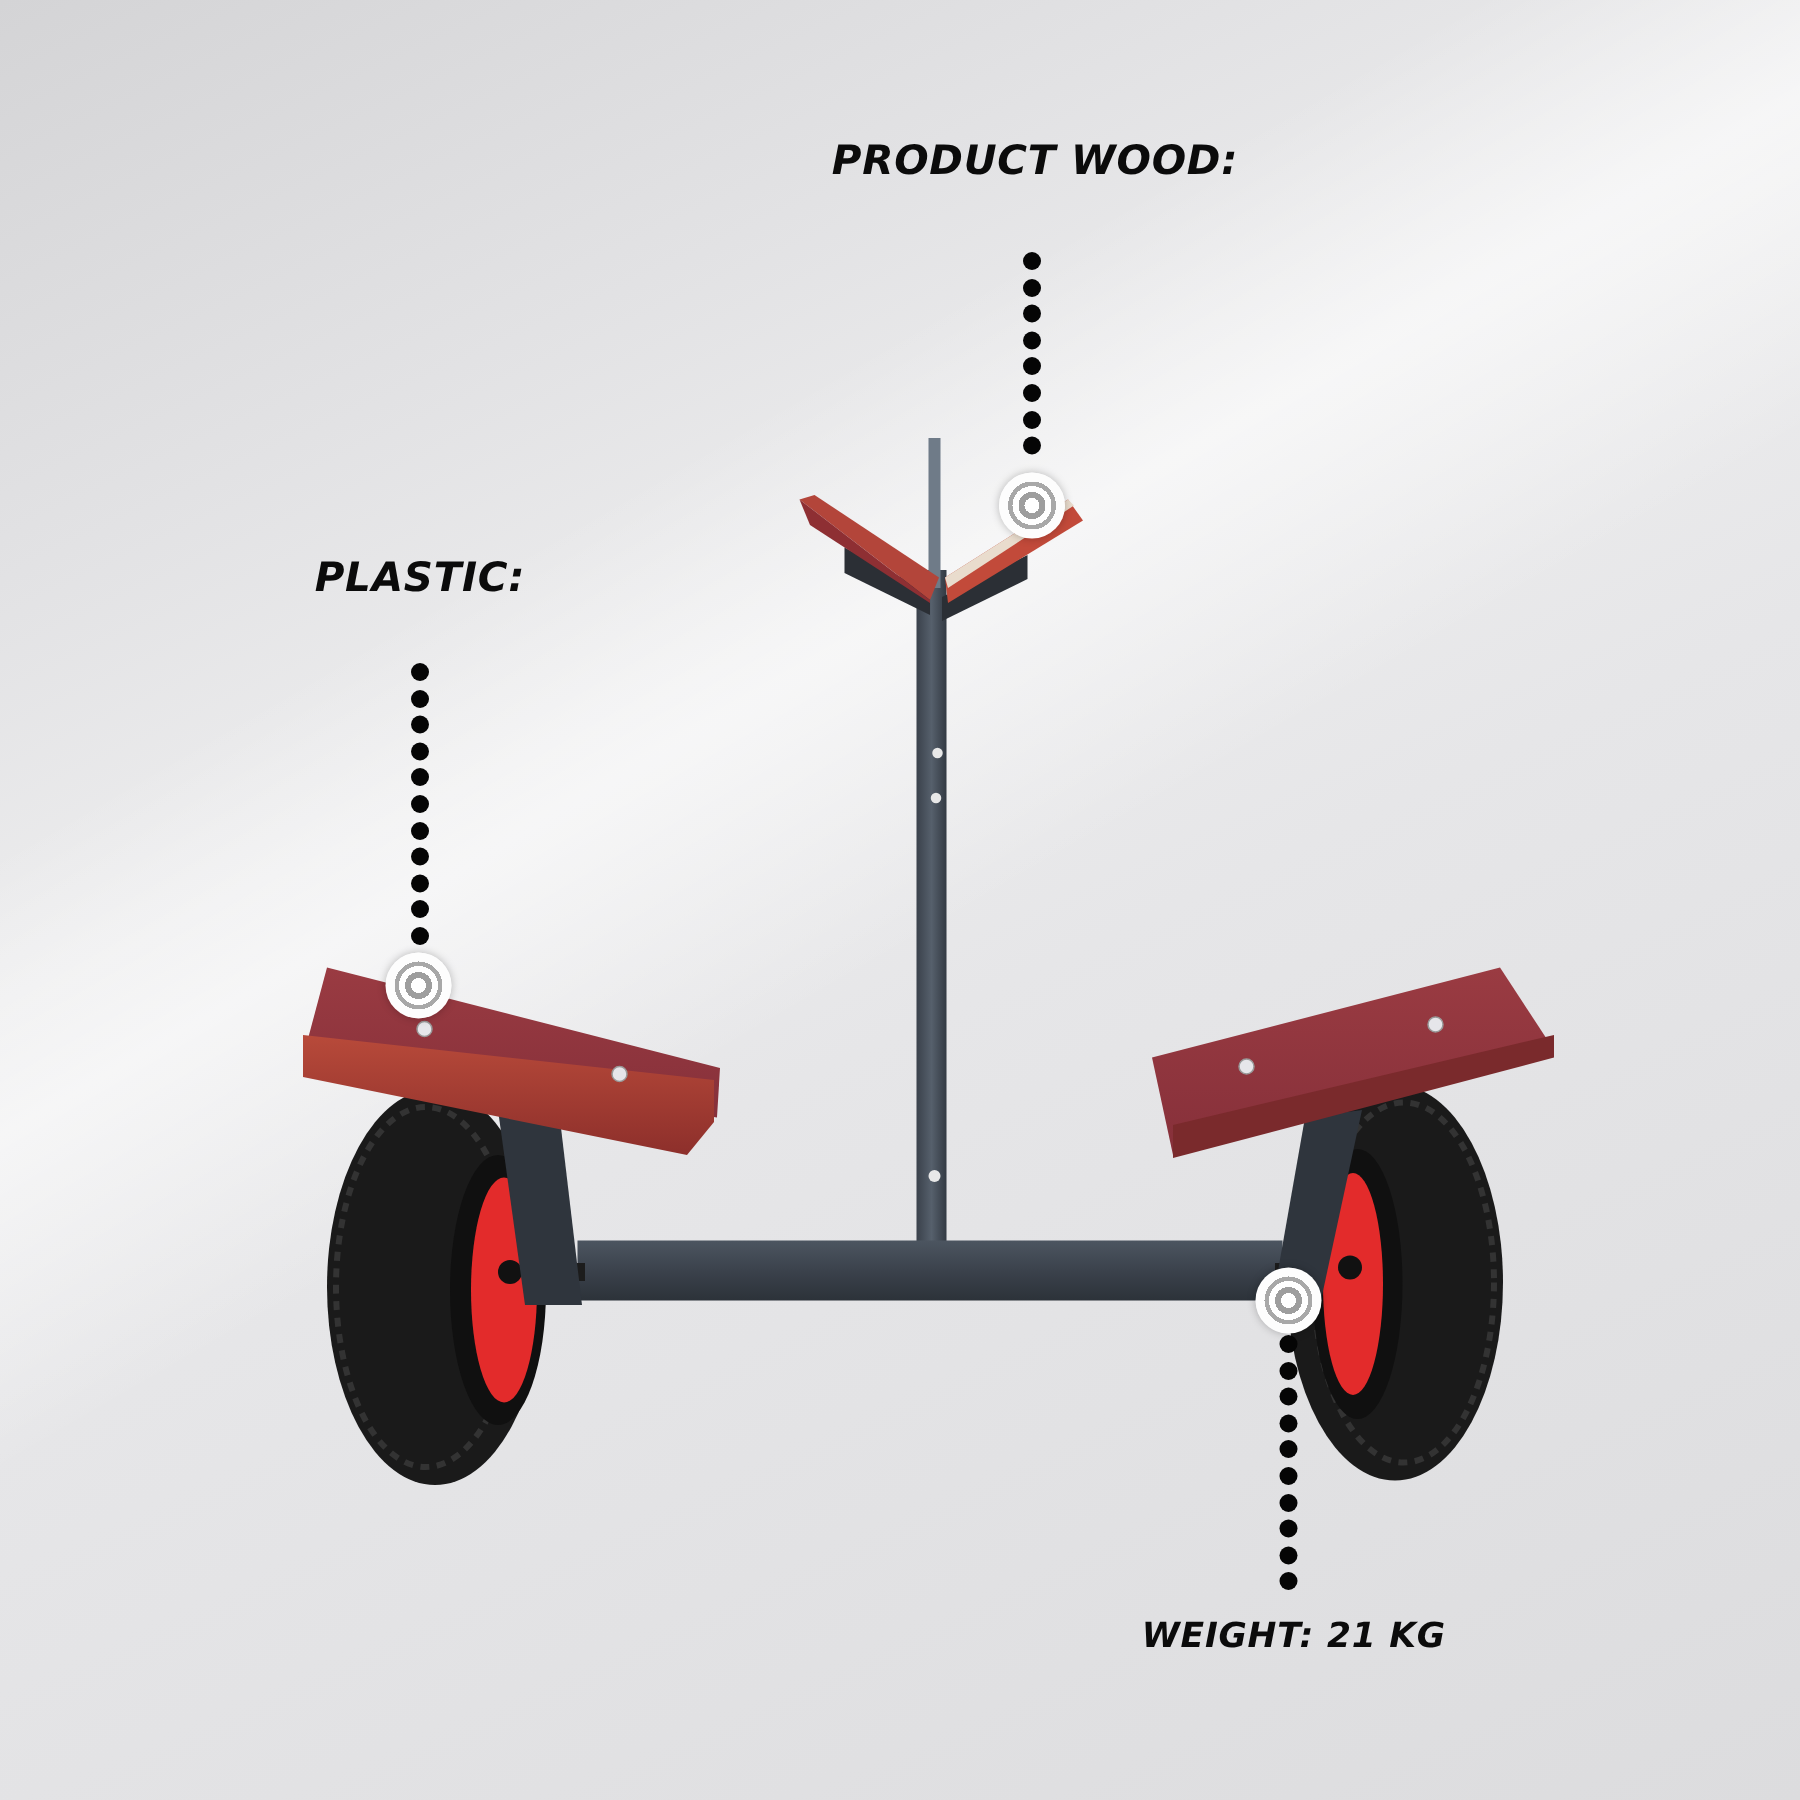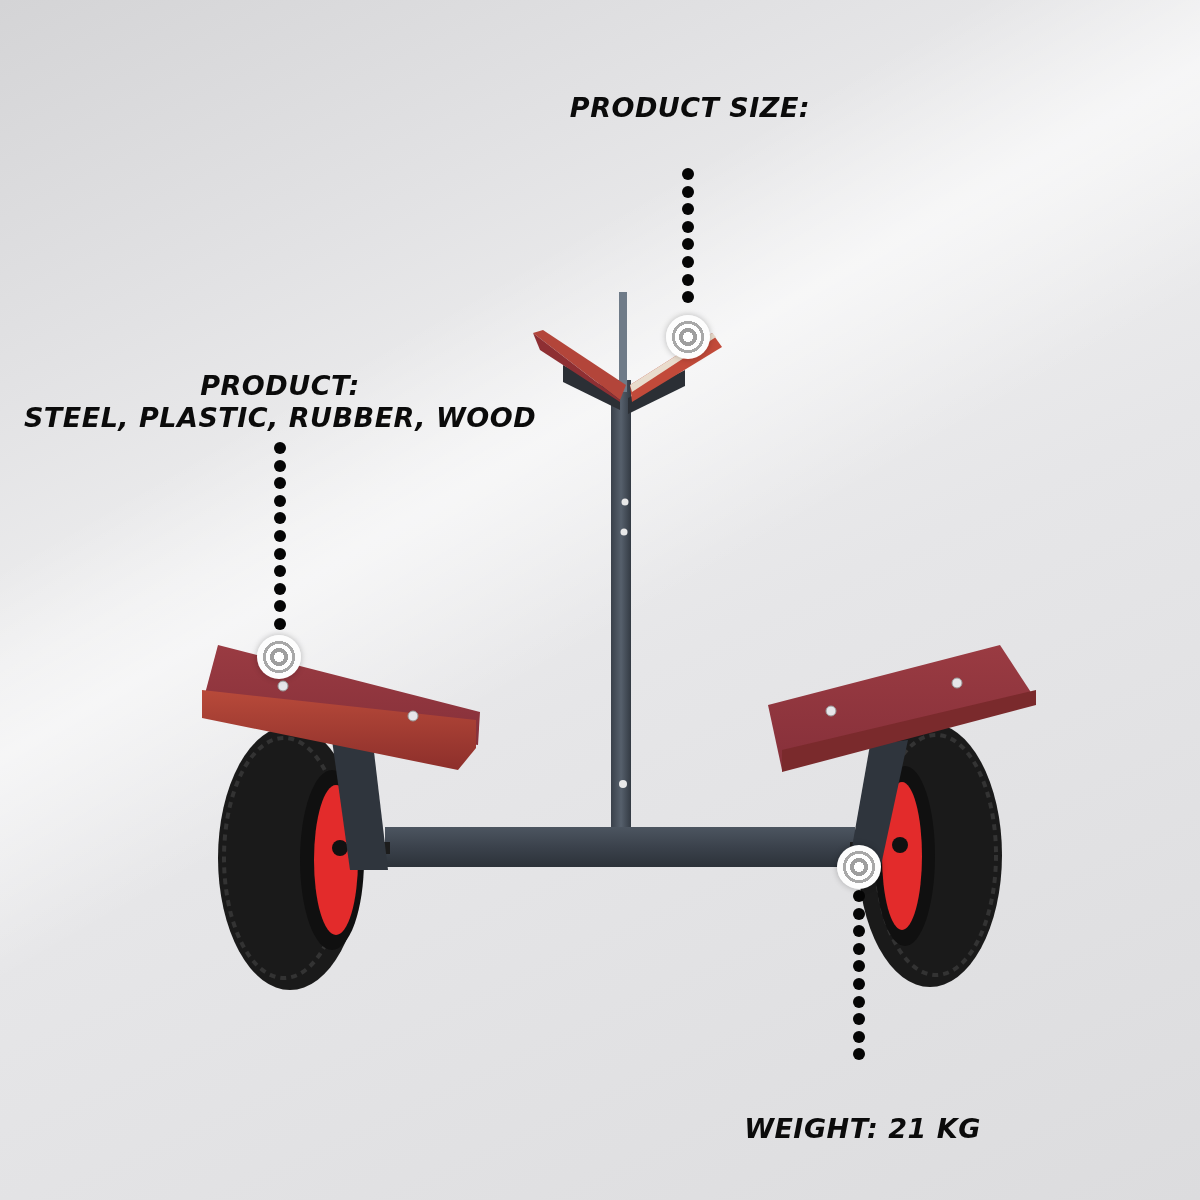--- a/index.html
+++ b/index.html
@@ -95,37 +95,36 @@
   <g>
     <polygon points="870,745 908,740 880,870 848,870" fill="#2f353d"></polygon>
     <polygon points="768,705 1000,645 1036,700 782,770" fill="url(#woodTop)"></polygon>
     <polygon points="782,750 1036,690 1036,705 782,772" fill="#7a2a2c"></polygon>
     <circle cx="831" cy="711" r="5" fill="#e6e6ea" stroke="#999" stroke-width="1"></circle>
     <circle cx="957" cy="683" r="5" fill="#e6e6ea" stroke="#999" stroke-width="1"></circle>
   </g>
 </svg>
 
 <div class="label" style="left:540px; top:92px; width:300px; font-size:27px;">
-  <span class="line">PRODUCT SIZE:</span>
+  <span class="line">PRODUCT WOOD:</span>
 </div>
 <div class="dots" style="left:682px; top:168px;">
   <div class="dot"></div>
   <div class="dot"></div>
   <div class="dot"></div>
   <div class="dot"></div>
   <div class="dot"></div>
   <div class="dot"></div>
   <div class="dot"></div>
   <div class="dot"></div>
 </div>
 <div class="target" style="left:666px; top:315px;"></div>
 
 <div class="label" style="left:0px; top:370px; width:560px; font-size:27px;">
-  <span class="line">PRODUCT:</span>
-  <span class="line">STEEL, PLASTIC, RUBBER, WOOD</span>
+  <span class="line">PLASTIC:</span>
 </div>
 <div class="dots" style="left:274px; top:442px;">
   <div class="dot"></div>
   <div class="dot"></div>
   <div class="dot"></div>
   <div class="dot"></div>
   <div class="dot"></div>
   <div class="dot"></div>
   <div class="dot"></div>
   <div class="dot"></div>
@@ -141,15 +140,15 @@
   <div class="dot"></div>
   <div class="dot"></div>
   <div class="dot"></div>
   <div class="dot"></div>
   <div class="dot"></div>
   <div class="dot"></div>
   <div class="dot"></div>
   <div class="dot"></div>
   <div class="dot"></div>
 </div>
-<div class="label" style="left:730px; top:1078px; width:265px; font-size:27px;margin-top:35px;">
+<div class="label" style="left:730px; top:1078px; width:265px; font-size:23px;">
   <span class="line">WEIGHT: 21 KG</span>
 </div>
 
 </body></html>

